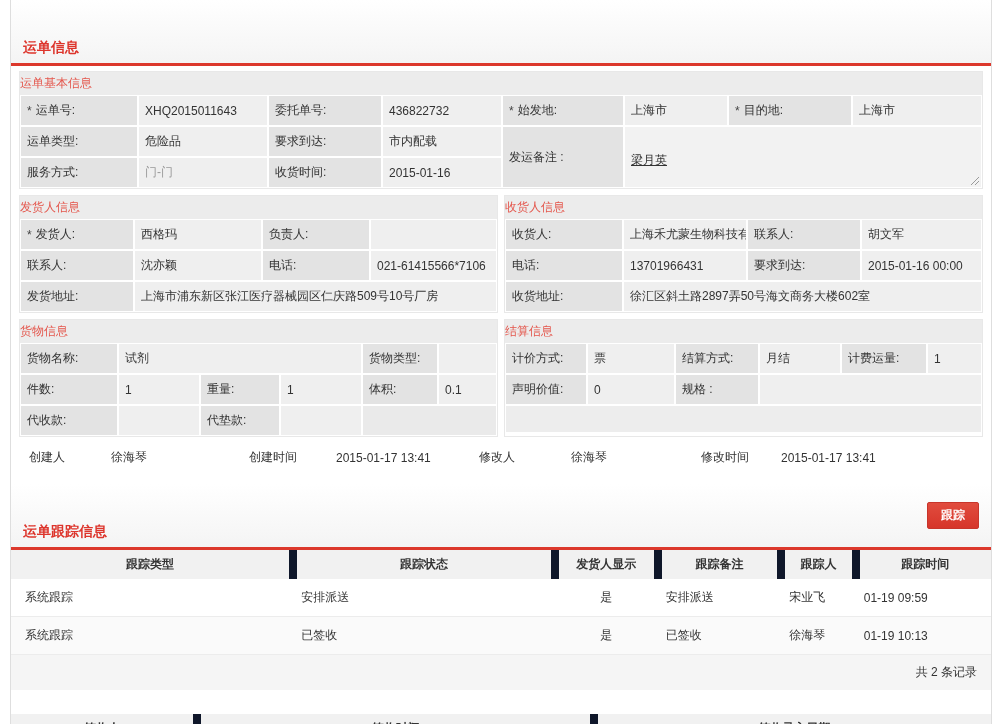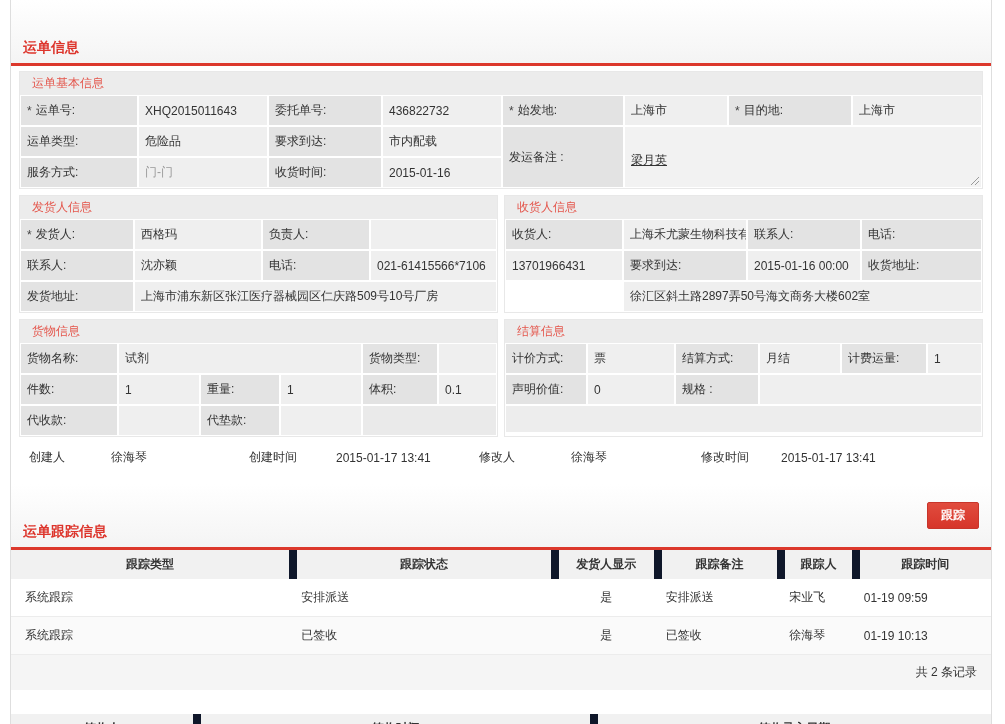--- a/index.html
+++ b/index.html
@@ -7,21 +7,21 @@
   body { font-family:"Liberation Sans","DejaVu Sans",sans-serif; font-size:12px; color:#333; overflow:hidden; }
   .frame { margin-left:10px; margin-right:13px; height:724px; border-left:1px solid #dedede; border-right:1px solid #dedede; overflow:hidden; }
 
   
   .sec-hd { display:flex; justify-content:space-between; align-items:center; padding:6px 12px; background:linear-gradient(#ffffff,#f4f4f4); border-bottom:3px solid #dc382c; }
   .sec-title { color:#dd352c; font-size:14px; font-weight:bold;margin-top:33px; }
   .btn { background:linear-gradient(#e14c3e,#d6352a); color:#fff; font-weight:bold; font-size:12px; border:1px solid #c8352b; border-radius:2px; padding:4px 13px; cursor:pointer; font-family:Liberation Sans, sans-serif; }
 
   .inner { padding:5px 8px 0 8px; }
   .box { border:1px solid #e8e8e8; background:#fff; }
-  .sub-hd { background:#ececec; color:#e4564c; padding:3px 12px; font-size:12px; }
+  .sub-hd { background:#ececec; color:#e4564c; padding:3px 0; font-size:12px; }
   .grid { display:grid; gap:2px; background:#fff; padding:1px; }
   .lbl, .val { min-height:29px; display:flex; align-items:center; padding:0 6px; overflow:hidden; white-space:nowrap; }
   .lbl { background:#e3e3e3; }
   .val { background:#efefef; }
   .req { margin-right:4px; color:#444; }
   .muted { color:#999; }
 
   .g-basic { grid-template-columns:116px 128px 112px 118px 120px 102px 122px 1fr; }
   .remark-lbl { grid-row:2/4; grid-column:5; }
   .remark-val { grid-row:2/4; grid-column:6/9; align-items:center; padding-top:6px; background:#f2f2f2; position:relative;text-decoration:underline; }
@@ -126,20 +126,21 @@
           <div class="val span3">上海市浦东新区张江医疗器械园区仁庆路509号10号厂房</div>
         </div>
       </div>
 
       <div class="box half">
         <div class="sub-hd">收货人信息</div>
         <div class="grid g-cons">
           <div class="lbl">收货人:</div>
           <div class="val">上海禾尤蒙生物科技有限</div>
           <div class="lbl">联系人:</div>
+          <div class="val">胡文军</div>
 
           <div class="lbl">电话:</div>
           <div class="val">13701966431</div>
           <div class="lbl">要求到达:</div>
           <div class="val">2015-01-16 00:00</div>
 
           <div class="lbl">收货地址:</div>
           <div class="val span3">徐汇区斜土路2897弄50号海文商务大楼602室</div>
         </div>
       </div>

